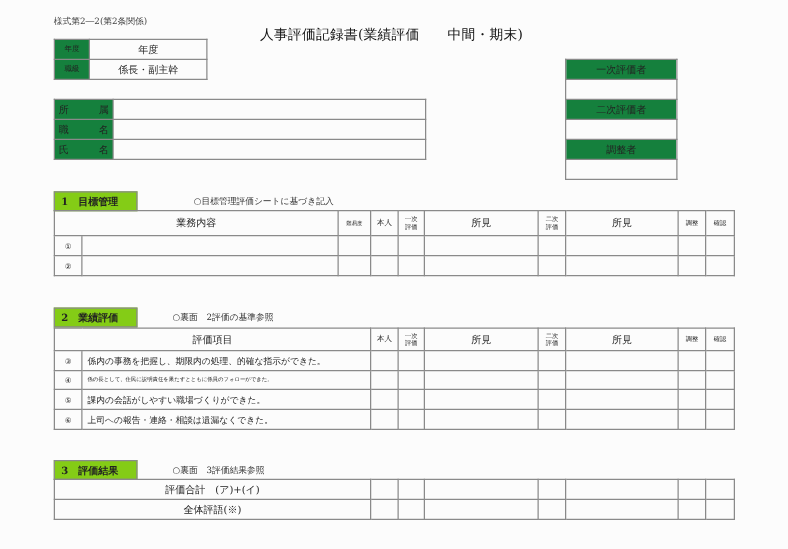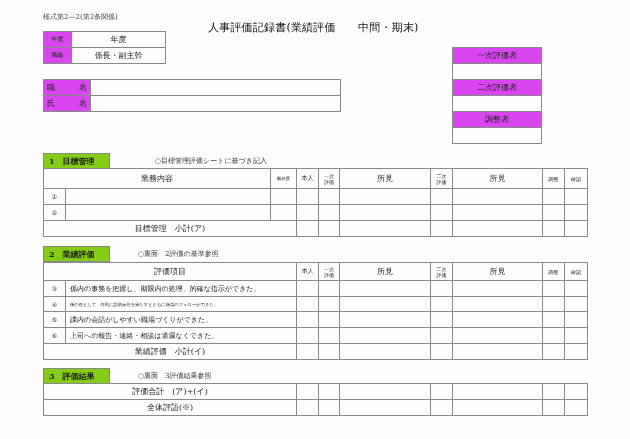--- a/index.html
+++ b/index.html
@@ -5,21 +5,21 @@
   html, body { margin:0; padding:0; }
   body {
     width:630px; height:439px; background:#fcfcfc; position:relative; overflow:hidden;
     font-family:"DejaVu Serif","Liberation Serif",serif; color:#222;
   }
   .abs { position:absolute; }
   .form-no { left:43px; top:12px; font-size:7px; color:#444; }
   .title { left:208px; top:20px; font-size:11px; color:#111; letter-spacing:0.2px; white-space:pre; }
   table { border-collapse:collapse; position:absolute; table-layout:fixed; }
   td { border:1px solid #8a8a8a; padding:0; font-size:8px; text-align:center; vertical-align:middle; overflow:hidden; white-space:nowrap; }
-  .gray { background:#d946ef; }
+  .gray { background:#15803d; }
   .lbl-just { text-align:justify; text-align-last:justify; padding:0 3px; }
   .sec-hdr { border:1px solid #8a8a8a; background:#84cc16; font-size:8px; font-weight:bold; padding-left:5px; box-sizing:border-box; line-height:14px; }
   .sec-note { font-size:7px; color:#333; }
   .tiny { font-size:5px; line-height:6px; }
   .small { font-size:6px; }
   .left { text-align:left; padding-left:4px; }
   .vsmall { font-size:4.3px; }
 </style>
 </head>
 <body>
@@ -43,20 +43,24 @@
   </tr>
 </tbody>
   </table>
 
 <table style="left:43px; top:79px; width:297px;">
   <colgroup>
       <col style="width:47px">
       <col style="width:250px">
     </colgroup>
   <tbody>
+      <tr style="height:16px">
+    <td class="gray lbl-just">所属</td>
+    <td></td>
+  </tr>
   <tr style="height:16px">
     <td class="gray lbl-just">職名</td>
     <td></td>
   </tr>
   <tr style="height:16px">
     <td class="gray lbl-just">氏名</td>
     <td></td>
   </tr>
 </tbody>
   </table>
@@ -129,30 +133,20 @@
     <td class="left"></td>
     <td></td>
         <td></td>
     <td></td>
         <td></td>
     <td></td>
         <td></td>
     <td></td>
         <td></td>
   </tr>
-  <tr style="height:16px">
-    <td colspan="3">目標管理　小計(ア)</td>
-    <td></td>
-    <td></td>
-        <td></td>
-    <td></td>
-        <td></td>
-    <td></td>
-        <td></td>
-  </tr>
 </tbody>
   </table>
 
 <div class="abs sec-hdr" style="left:43px; top:246px; width:67px; height:16px;">2　業績評価</div>
 <div class="abs sec-note" style="left:138px; top:249px;">○裏面　2評価の基準参照</div>
 
 <table style="left:43px; top:262px; width:544px;">
   <colgroup>
     <col style="width:22px">
       <col style="width:231px">
@@ -212,30 +206,20 @@
     <td class="small">⑥</td>
     <td class="left" style="font-size:7px;">上司への報告・連絡・相談は遺漏なくできた。</td>
     <td></td>
         <td></td>
     <td></td>
         <td></td>
     <td></td>
         <td></td>
     <td></td>
   </tr>
-  <tr style="height:16px">
-    <td colspan="2">業績評価　小計(イ)</td>
-    <td></td>
-        <td></td>
-    <td></td>
-        <td></td>
-    <td></td>
-        <td></td>
-    <td></td>
-  </tr>
 </tbody>
   </table>
 
 <div class="abs sec-hdr" style="left:43px; top:368px; width:67px; height:16px;">3　評価結果</div>
 <div class="abs sec-note" style="left:138px; top:371px;">○裏面　3評価結果参照</div>
 
 <table style="left:43px; top:383px; width:544px;">
   <colgroup>
     <col style="width:253px">
       <col style="width:22px">

